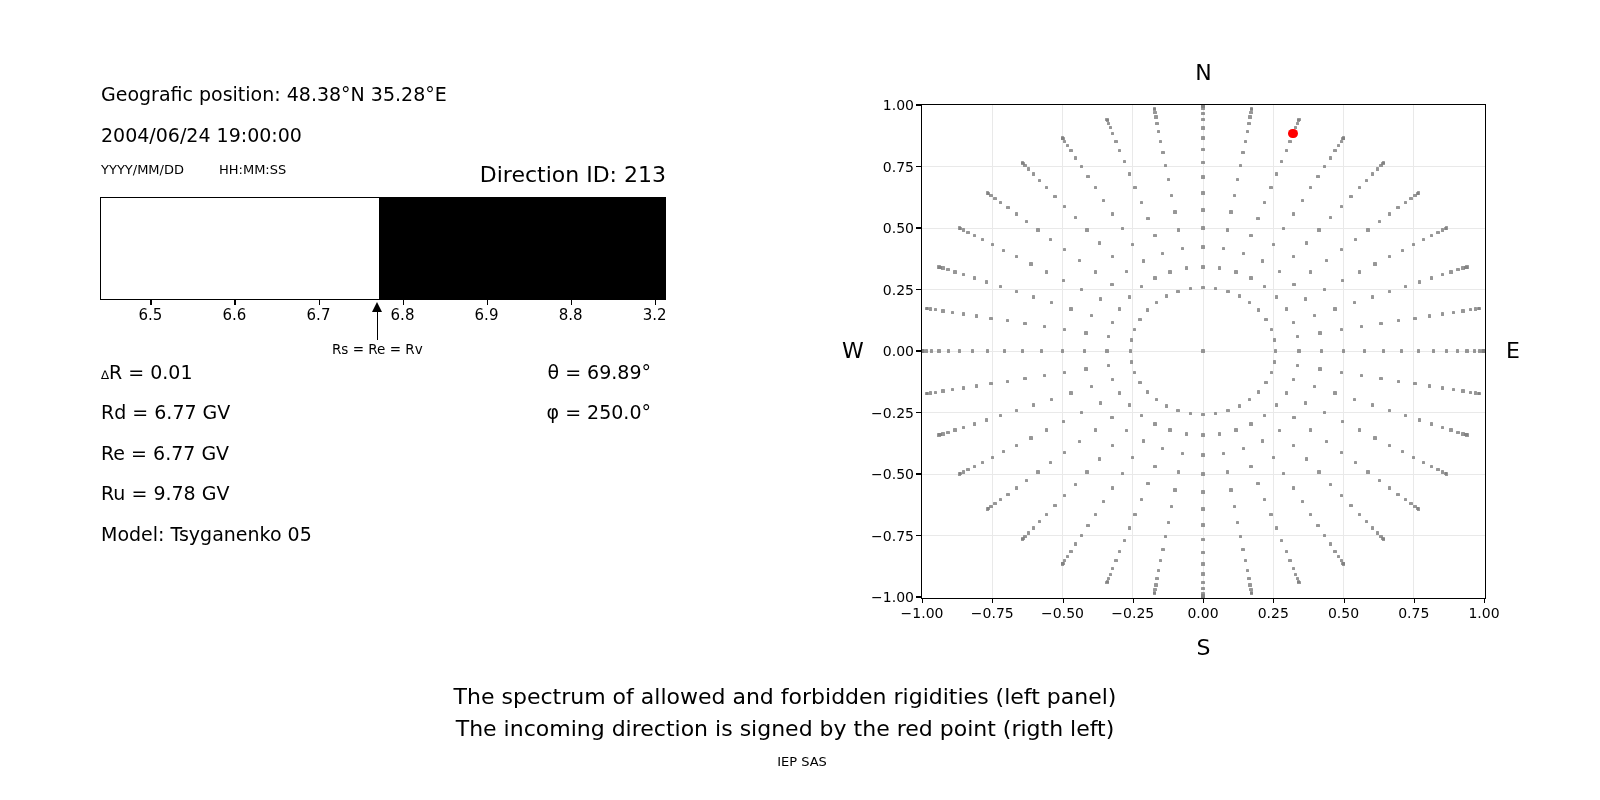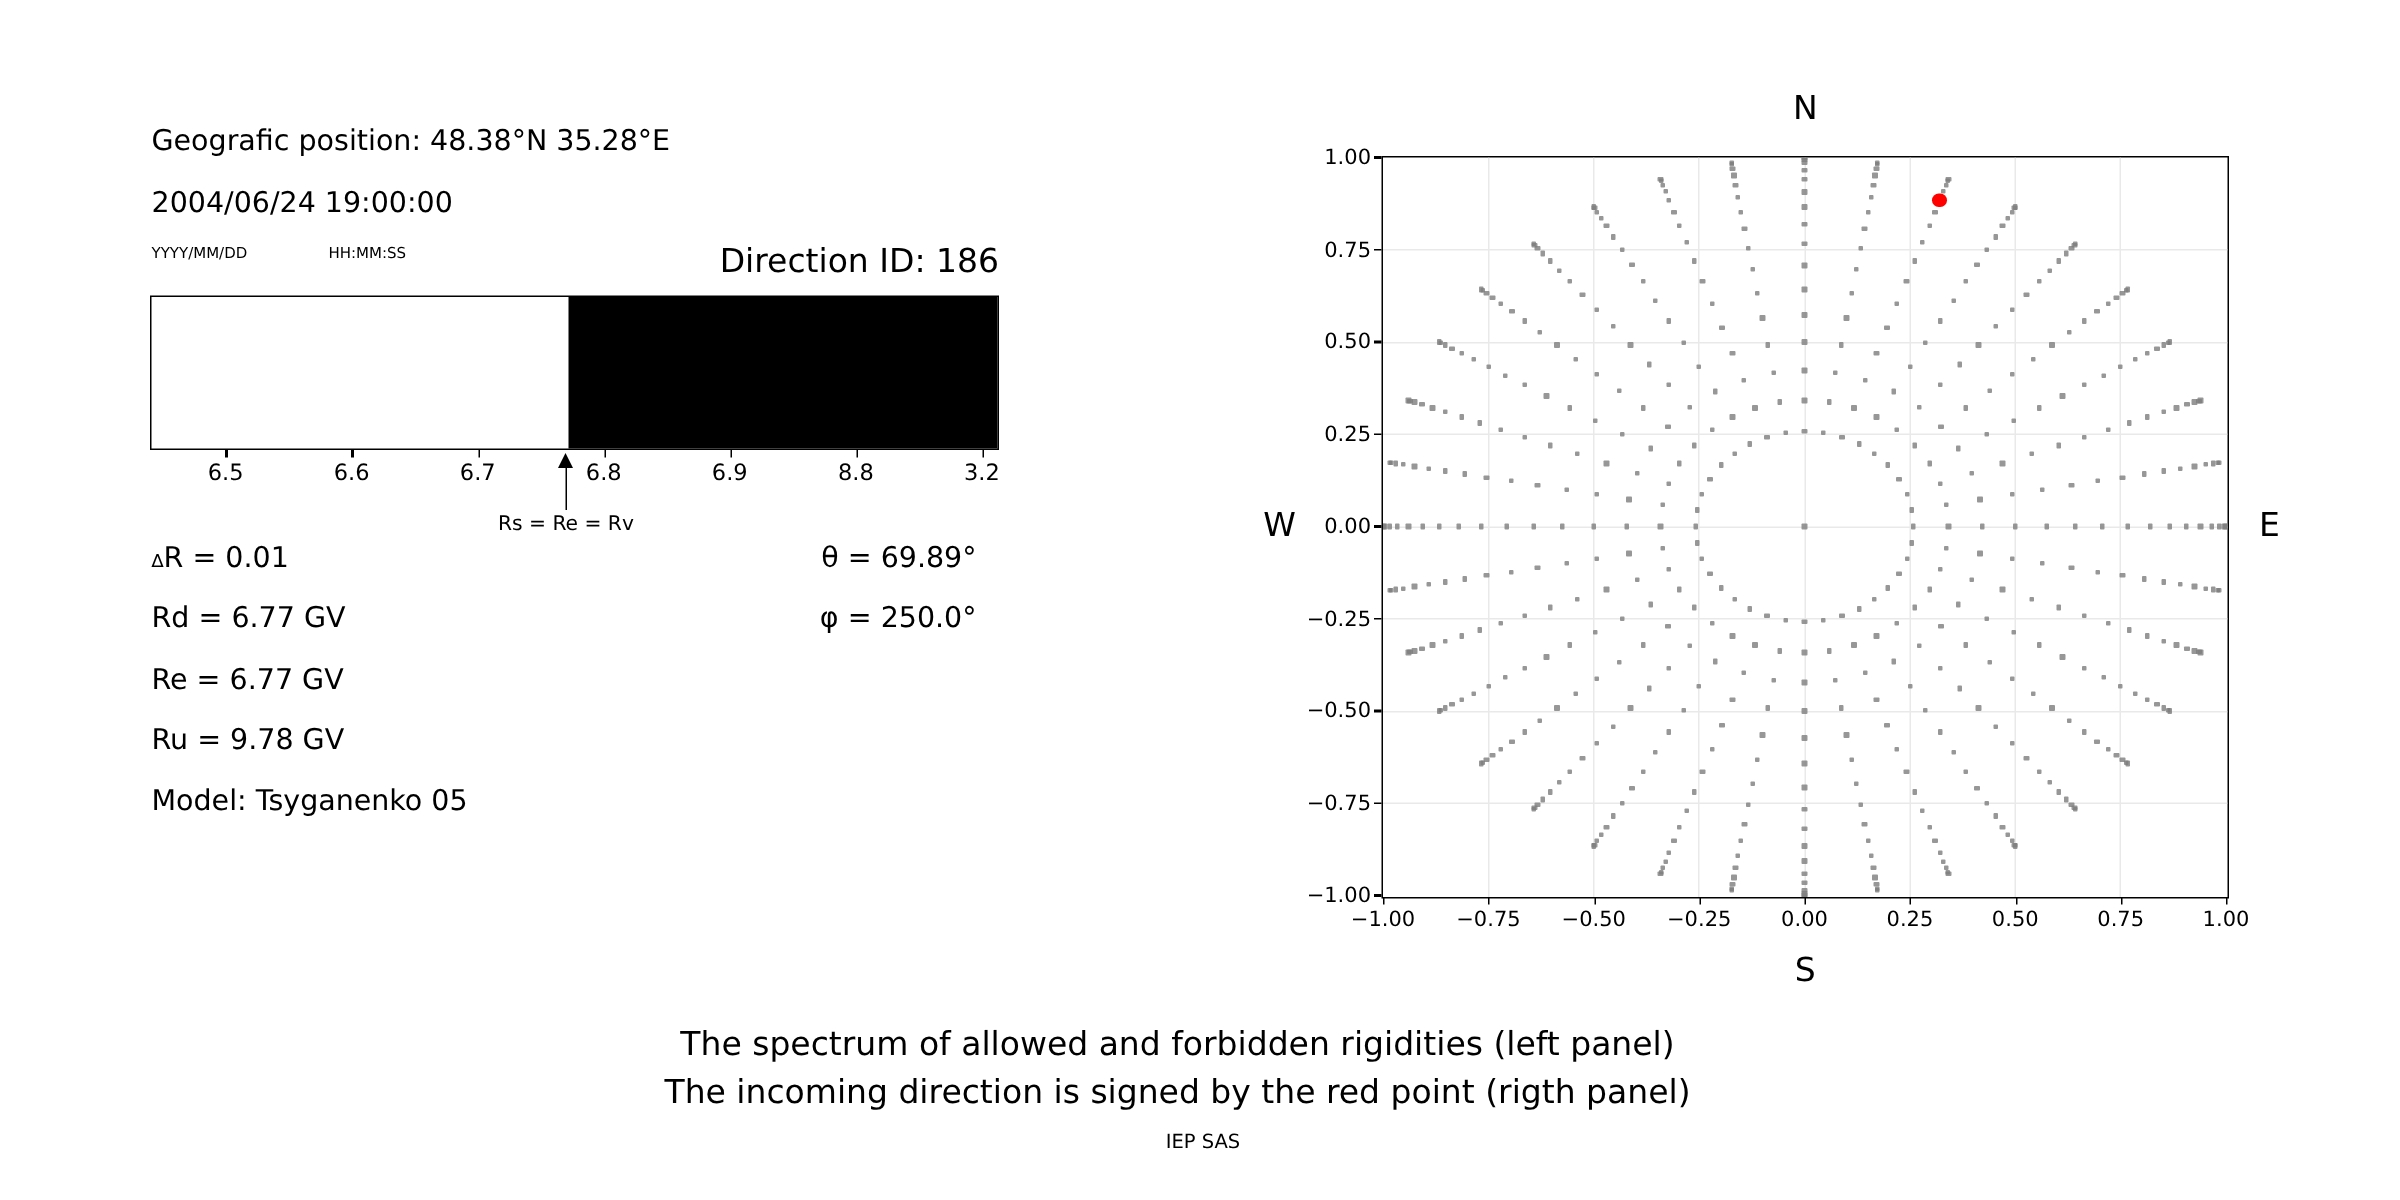--- a/index.html
+++ b/index.html
@@ -3,21 +3,21 @@
 <meta charset="utf-8">
 <style>
   html,body{margin:0;padding:0}
   body{
     width:1600px;height:800px;position:relative;overflow:hidden;
     background:#ffffff;color:#000;
     font-family:"DejaVu Sans","Liberation Sans",sans-serif;
   }
   .abs{position:absolute}
   .t19{font-size:19px;line-height:22px;white-space:nowrap}
-  .t13{font-size:10px;line-height:15px;white-space:nowrap}
+  .t13{font-size:13px;line-height:15px;white-space:nowrap}
   .t22{font-size:22px;line-height:24px;white-space:nowrap}
 
   
   #spectrum-box{left:100px;top:197px;width:566px;height:103px;
     border:1.5px solid #000;background:#fff;box-sizing:border-box}
   #forbidden-region{position:absolute;top:0;bottom:0;background:#000}
   #spec-axis{left:100px;top:300px;width:566px;height:62px}
   .spec-tickmark{position:absolute;top:0;width:1.2px;height:5px;background:#000}
   .spec-ticklabel{position:absolute;top:6px;transform:translateX(-50%);
     font-size:15px;white-space:nowrap}
@@ -58,21 +58,21 @@
 <body>
 
 <div class="abs t19" style="left:101px;top:83px">Geografic position: 48.38°N 35.28°E</div>
 
 <div class="abs t19" style="left:101px;top:124px">2004/06/24 19:00:00</div>
 
 <div class="abs t13" style="left:101px;top:162px">YYYY/MM/DD</div>
 
 <div class="abs t13" style="left:219px;top:162px">HH:MM:SS</div>
 
-<div class="abs t22" style="right:934px;top:163px">Direction ID: 186</div>
+<div class="abs t22" style="right:934px;top:163px">Direction ID: 213</div>
 
 <div class="abs" id="spectrum-box">
   <div id="forbidden-region" style="left: 49.254%; width: 50.746%;"></div>
 </div>
 
 <div class="abs" id="spec-axis">
     <div class="spec-tickmark" style="left:50.4px"></div>
     <div class="spec-ticklabel" style="left:50.4px">6.5</div>
     <div class="spec-tickmark" style="left:134.4px"></div>
     <div class="spec-ticklabel" style="left:134.4px">6.6</div>
@@ -741,15 +741,15 @@
     <div class="ytickmark" style="top:368.4px"></div>
     <div class="yticklabel" style="top:360.0px">−0.50</div>
     <div class="ytickmark" style="top:429.9px"></div>
     <div class="yticklabel" style="top:421.5px">−0.75</div>
     <div class="ytickmark" style="top:491.4px"></div>
     <div class="yticklabel" style="top:483.0px">−1.00</div>
   </div>
 
 <div class="abs caption" style="top:684px">The spectrum of allowed and forbidden rigidities (left panel)</div>
 
-<div class="abs caption" style="top:716px">The incoming direction is signed by the red point (rigth panel)</div>
+<div class="abs caption" style="top:716px">The incoming direction is signed by the red point (rigth left)</div>
 
 <div class="abs" id="credit" style="top:754px">IEP SAS</div>
 
 </body></html>

